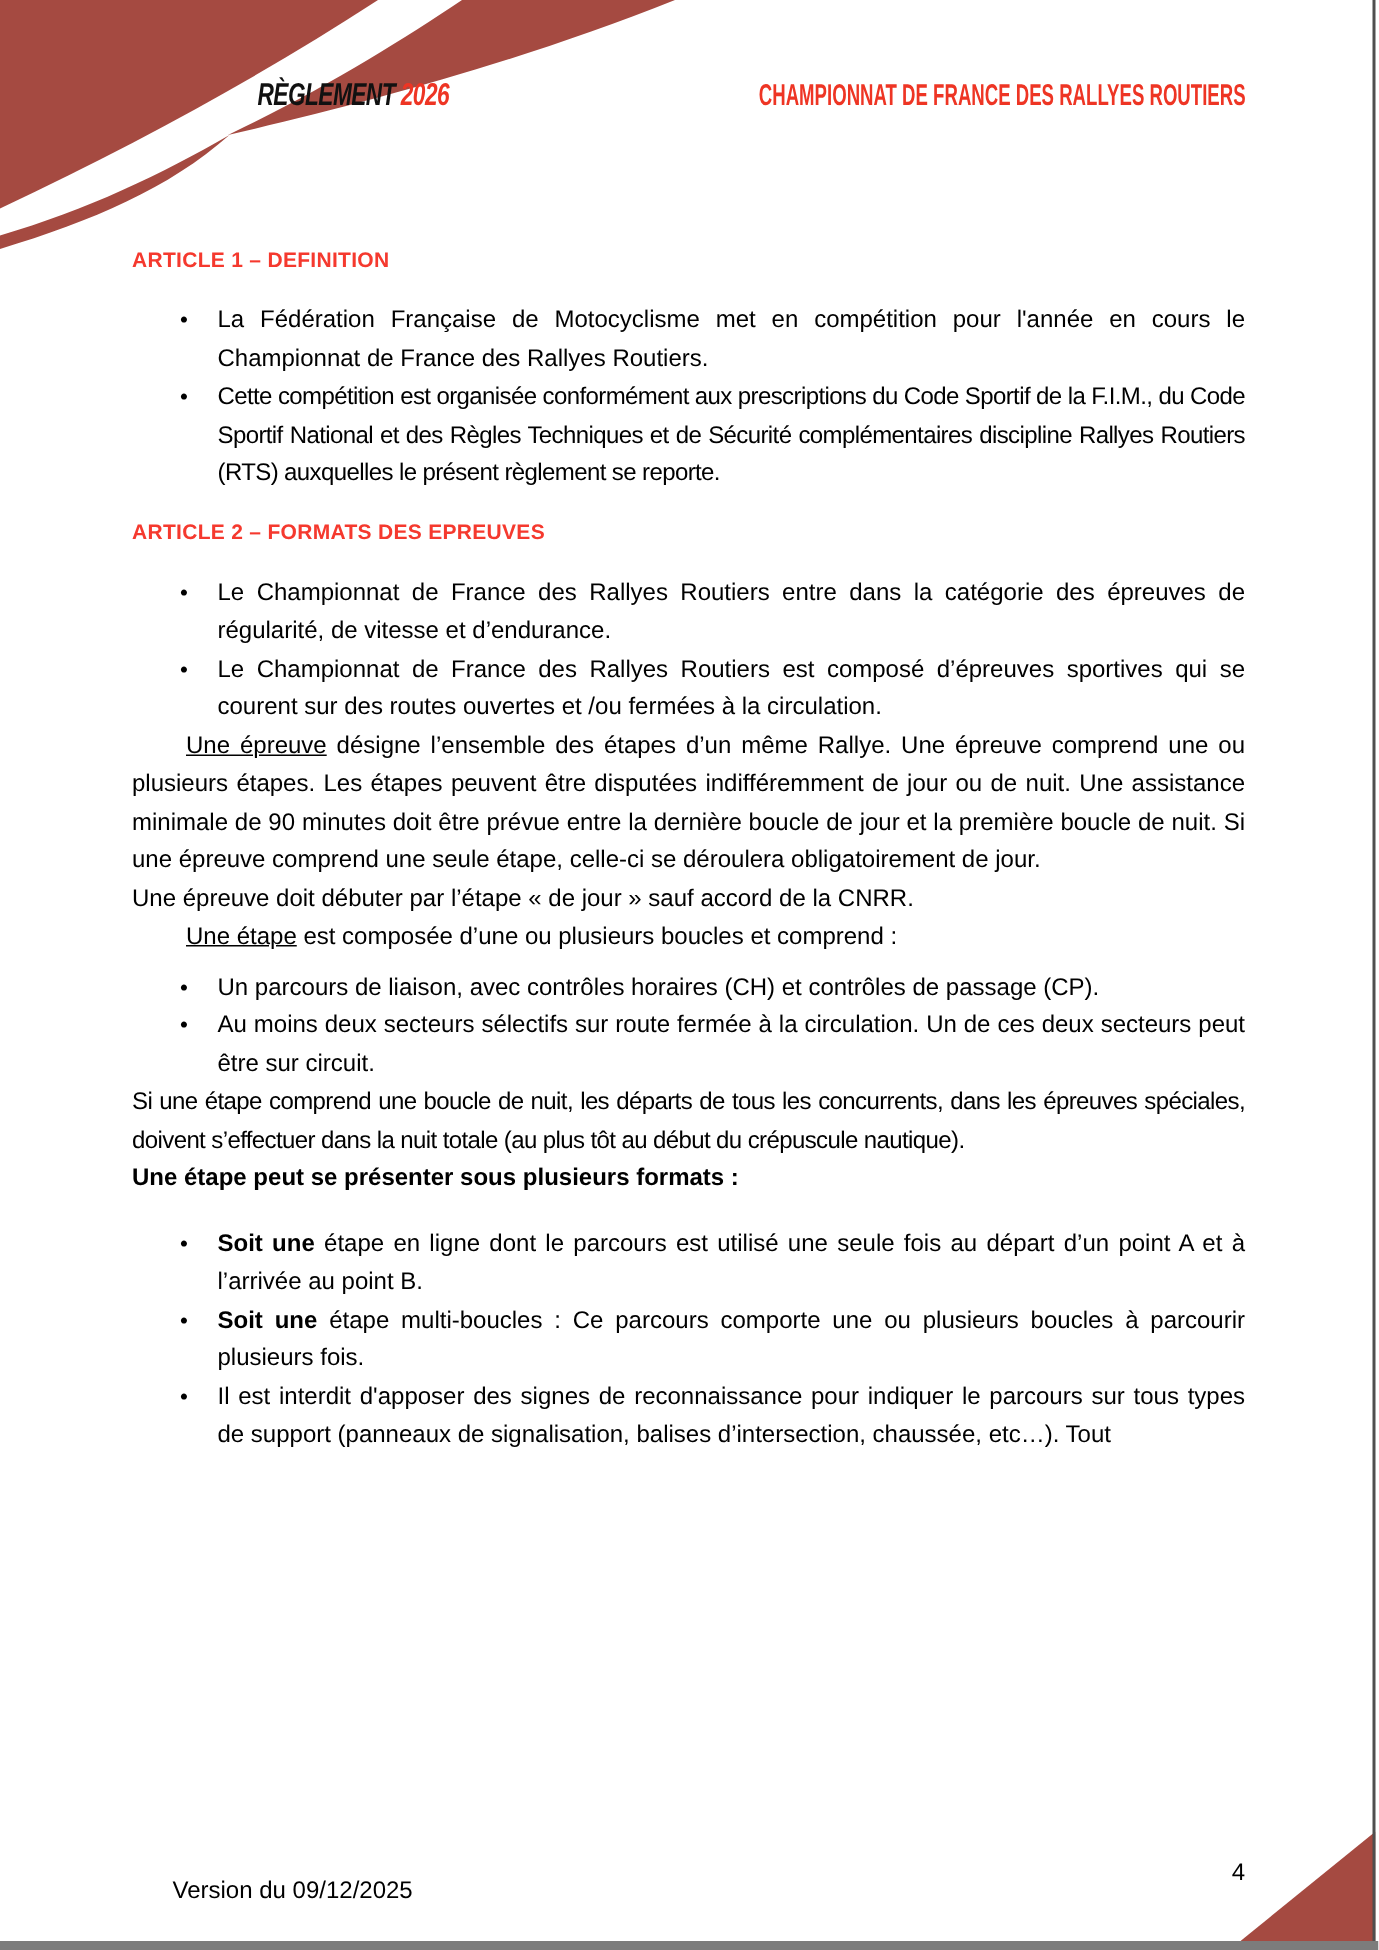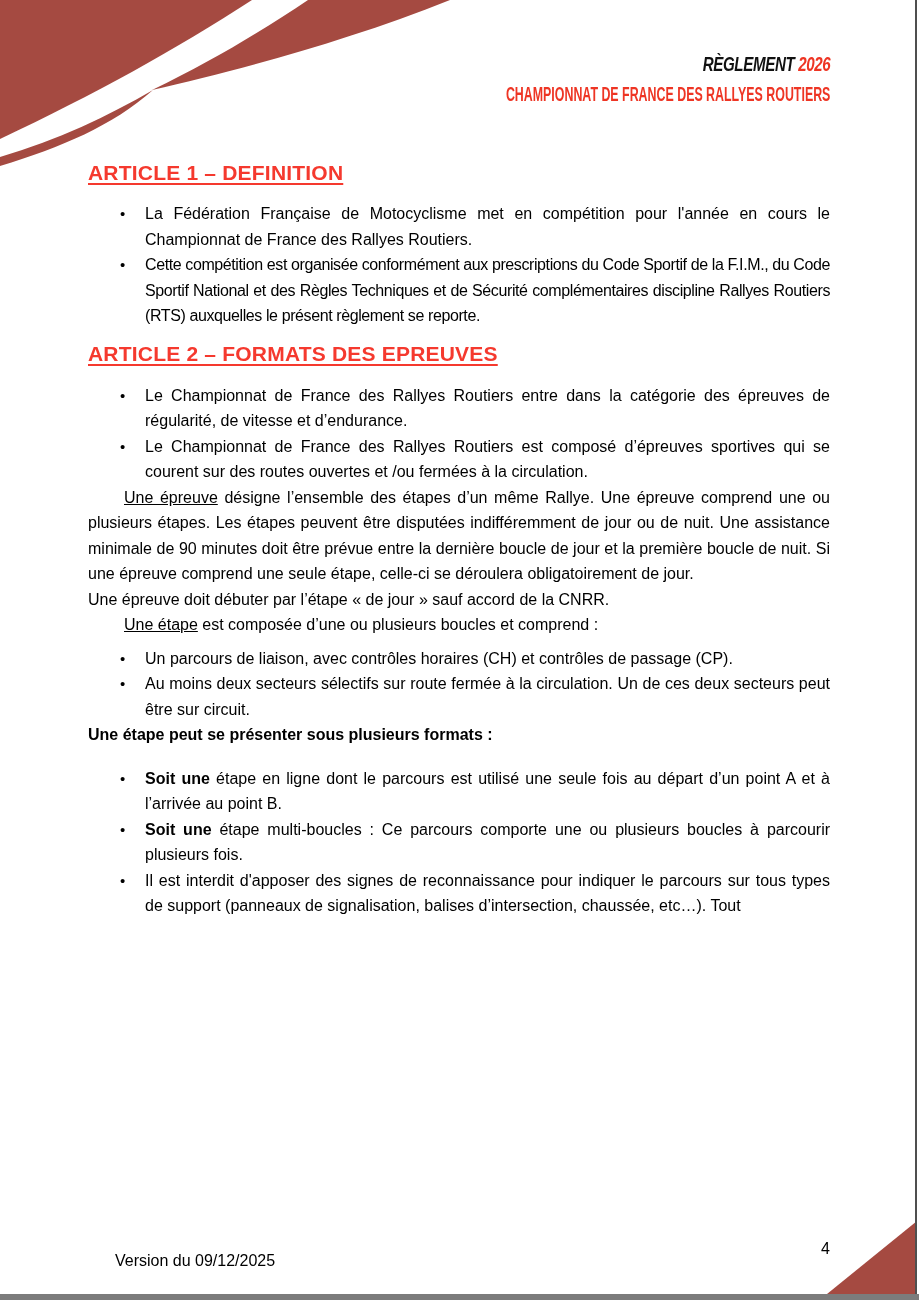--- a/index.html
+++ b/index.html
@@ -15,21 +15,21 @@
   .edge-right  { position:absolute; top:0; right:2px; width:2px; height:100%; background:#4f4f4f; z-index:40; }
   .edge-bottom { position:absolute; left:0; bottom:0; width:100%; height:6px; background:#7c7c7c; z-index:40; }
 
   
   .swoosh { position:absolute; top:0; left:0; z-index:1; }
   .corner-triangle { position:absolute; right:2px; bottom:6px; z-index:2; }
 
   
   .brand {
     position:absolute; top:52px; right:89px; z-index:3;
-    display:flex; flex-direction:column; align-items:flex-end; gap:7px;
+    display:flex; flex-direction:row; align-items:flex-end; gap:7px;
   }
   .brand-line1 {
     font-size:21px; font-weight:700; font-style:italic;
     letter-spacing:-0.5px; white-space:nowrap;
     transform:scaleX(0.72); transform-origin:100% 50%;
     color:#111;
   }
   .brand-line1 .year { color:#ee3524; }
   .brand-line2 {
     font-size:20px; font-weight:700; white-space:nowrap;
@@ -40,23 +40,22 @@
 
   
   .content {
     position:absolute; left:88px; top:0; width:742px; z-index:5;
     font-size:16px; line-height:25.5px;
   }
   .content .spacer-top { height:163px; }
 
   h2.article {
     margin:0; padding:0;
-    font-size:21px; line-height:20px; font-weight:700;
+    font-size:14px; line-height:20px; font-weight:700;
     color:#f5392e;
-    text-decoration:underline;
     text-decoration-thickness:2px;
     text-underline-offset:3px;
     letter-spacing:0.2px;
   }
   h2.a2 { margin-top:15px; }
 
   .ul { margin:0; padding:0; }
   .ul-1 { margin-top:18px; }
   .ul-2 { margin-top:19px; }
   .ul-3 { margin-top:8px; }
@@ -140,20 +139,21 @@
       <span class="dot">•</span>
       <div class="li-text">Un parcours de liaison, avec contrôles horaires (CH) et contrôles de passage (CP).</div>
     </div>
     <div class="li">
       <span class="dot">•</span>
       <div class="li-text">Au moins deux secteurs sélectifs sur route fermée à la circulation. Un de ces deux secteurs peut être sur circuit.</div>
     </div>
   </div>
 
 
+  <p class="para p-depnuit narrow">Si une étape comprend une boucle de nuit, les départs de tous les concurrents, dans les épreuves spéciales, doivent s’effectuer dans la nuit totale (au plus tôt au début du crépuscule nautique).</p>
 
 
 
   <p class="para p-formats">Une étape peut se présenter sous plusieurs formats :</p>
 
   <div class="ul ul-4">
     <div class="li">
       <span class="dot">•</span>
       <div class="li-text"><b>Soit une</b><span> étape en ligne dont le parcours est utilisé une seule fois au départ d’un point A et à l’arrivée au point B.</span></div>
     </div>

